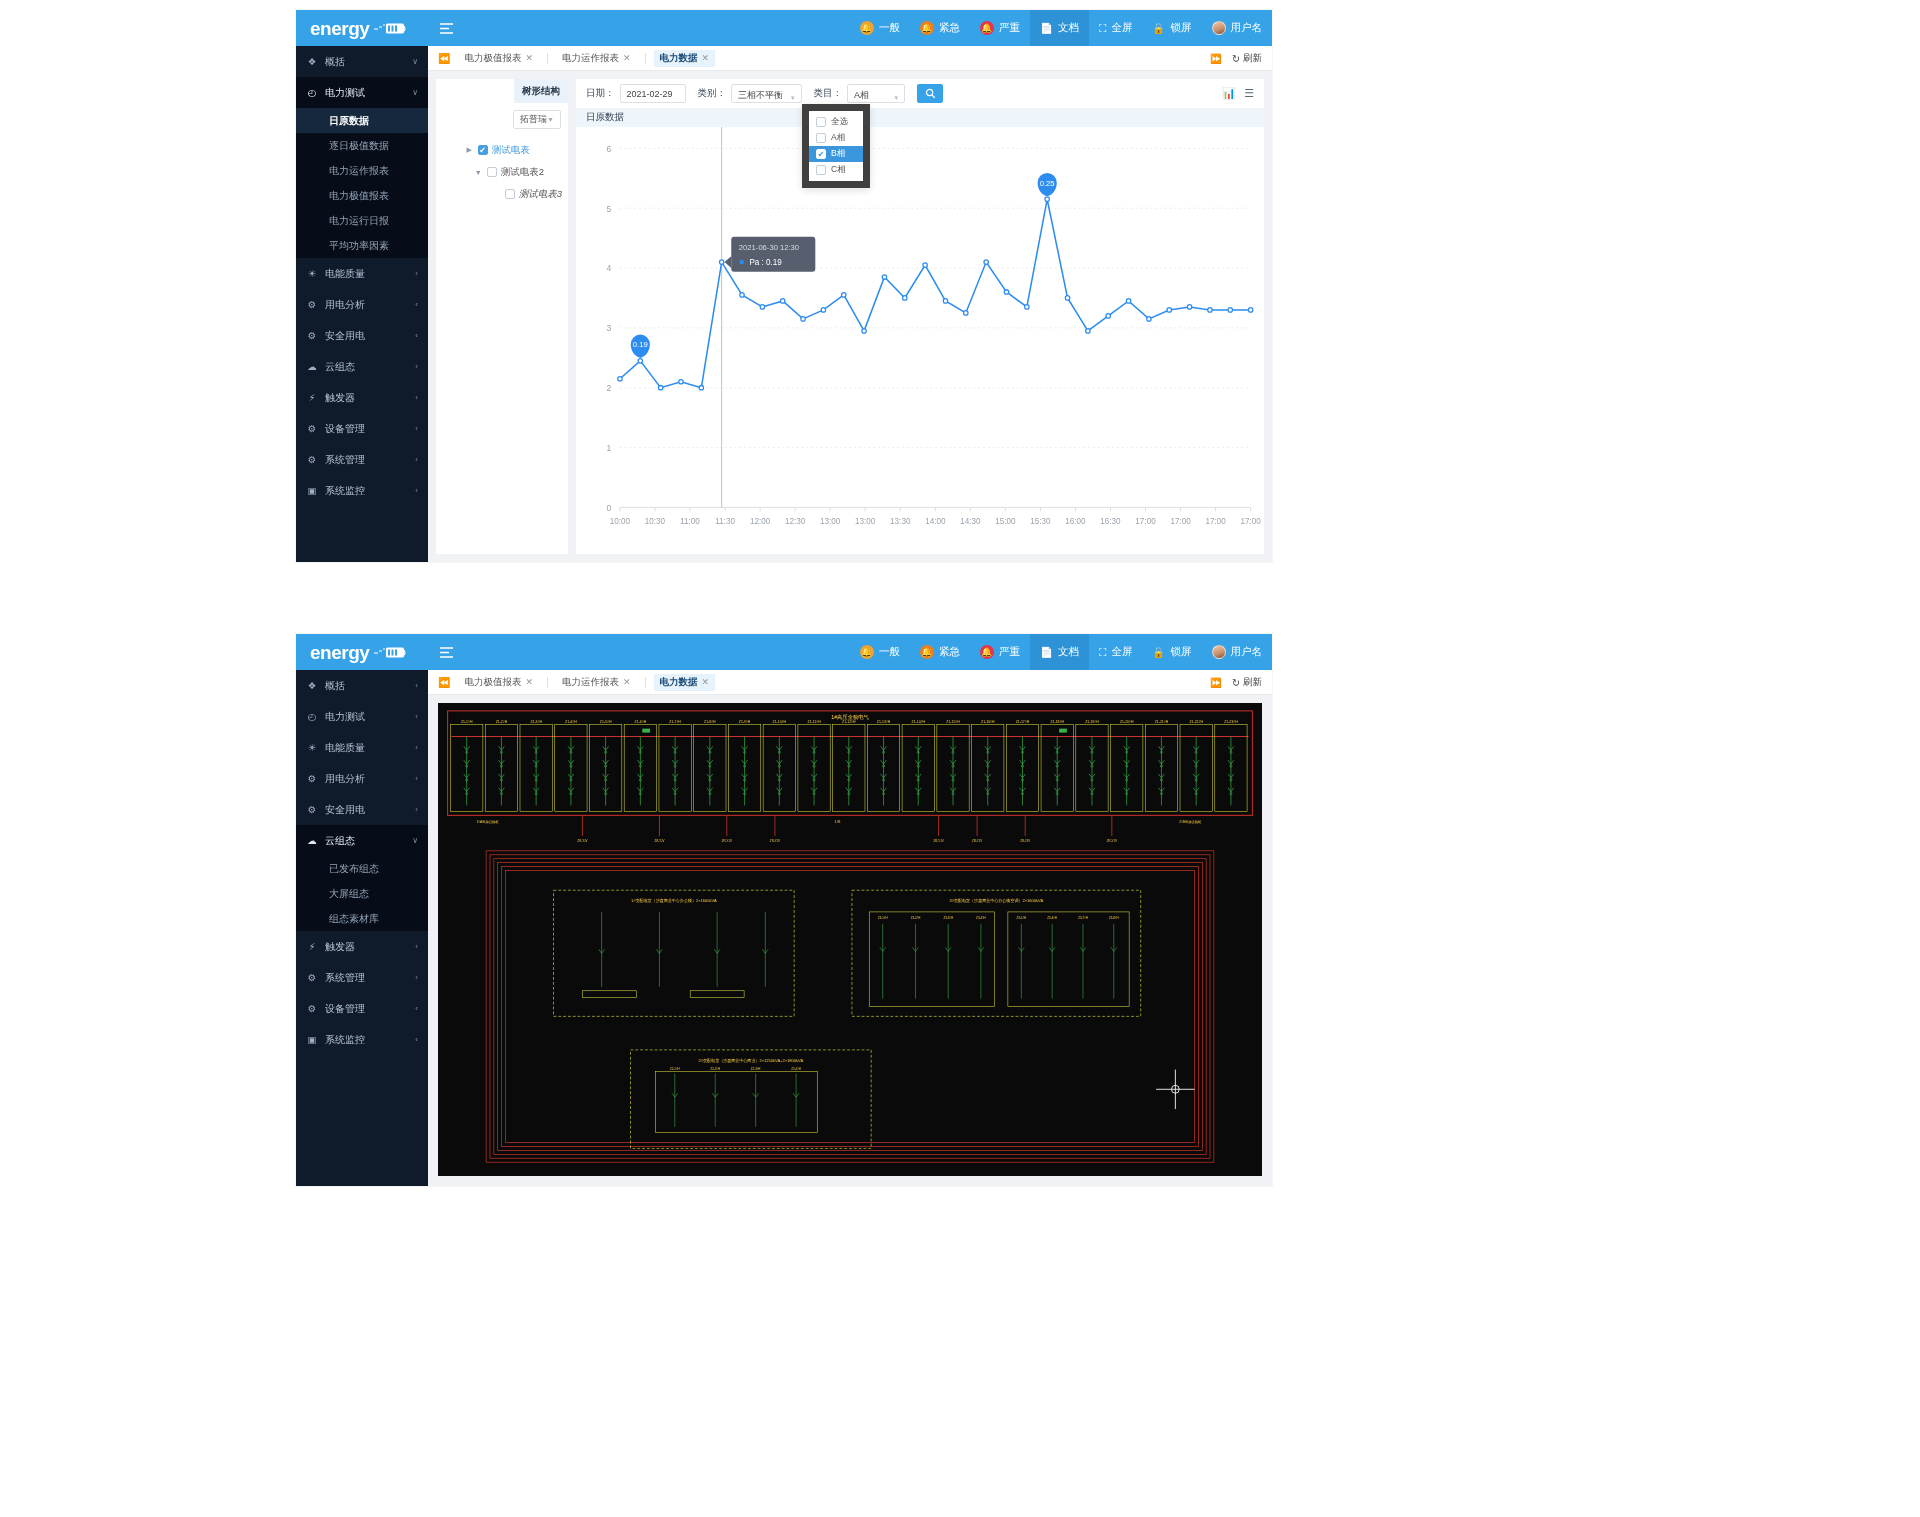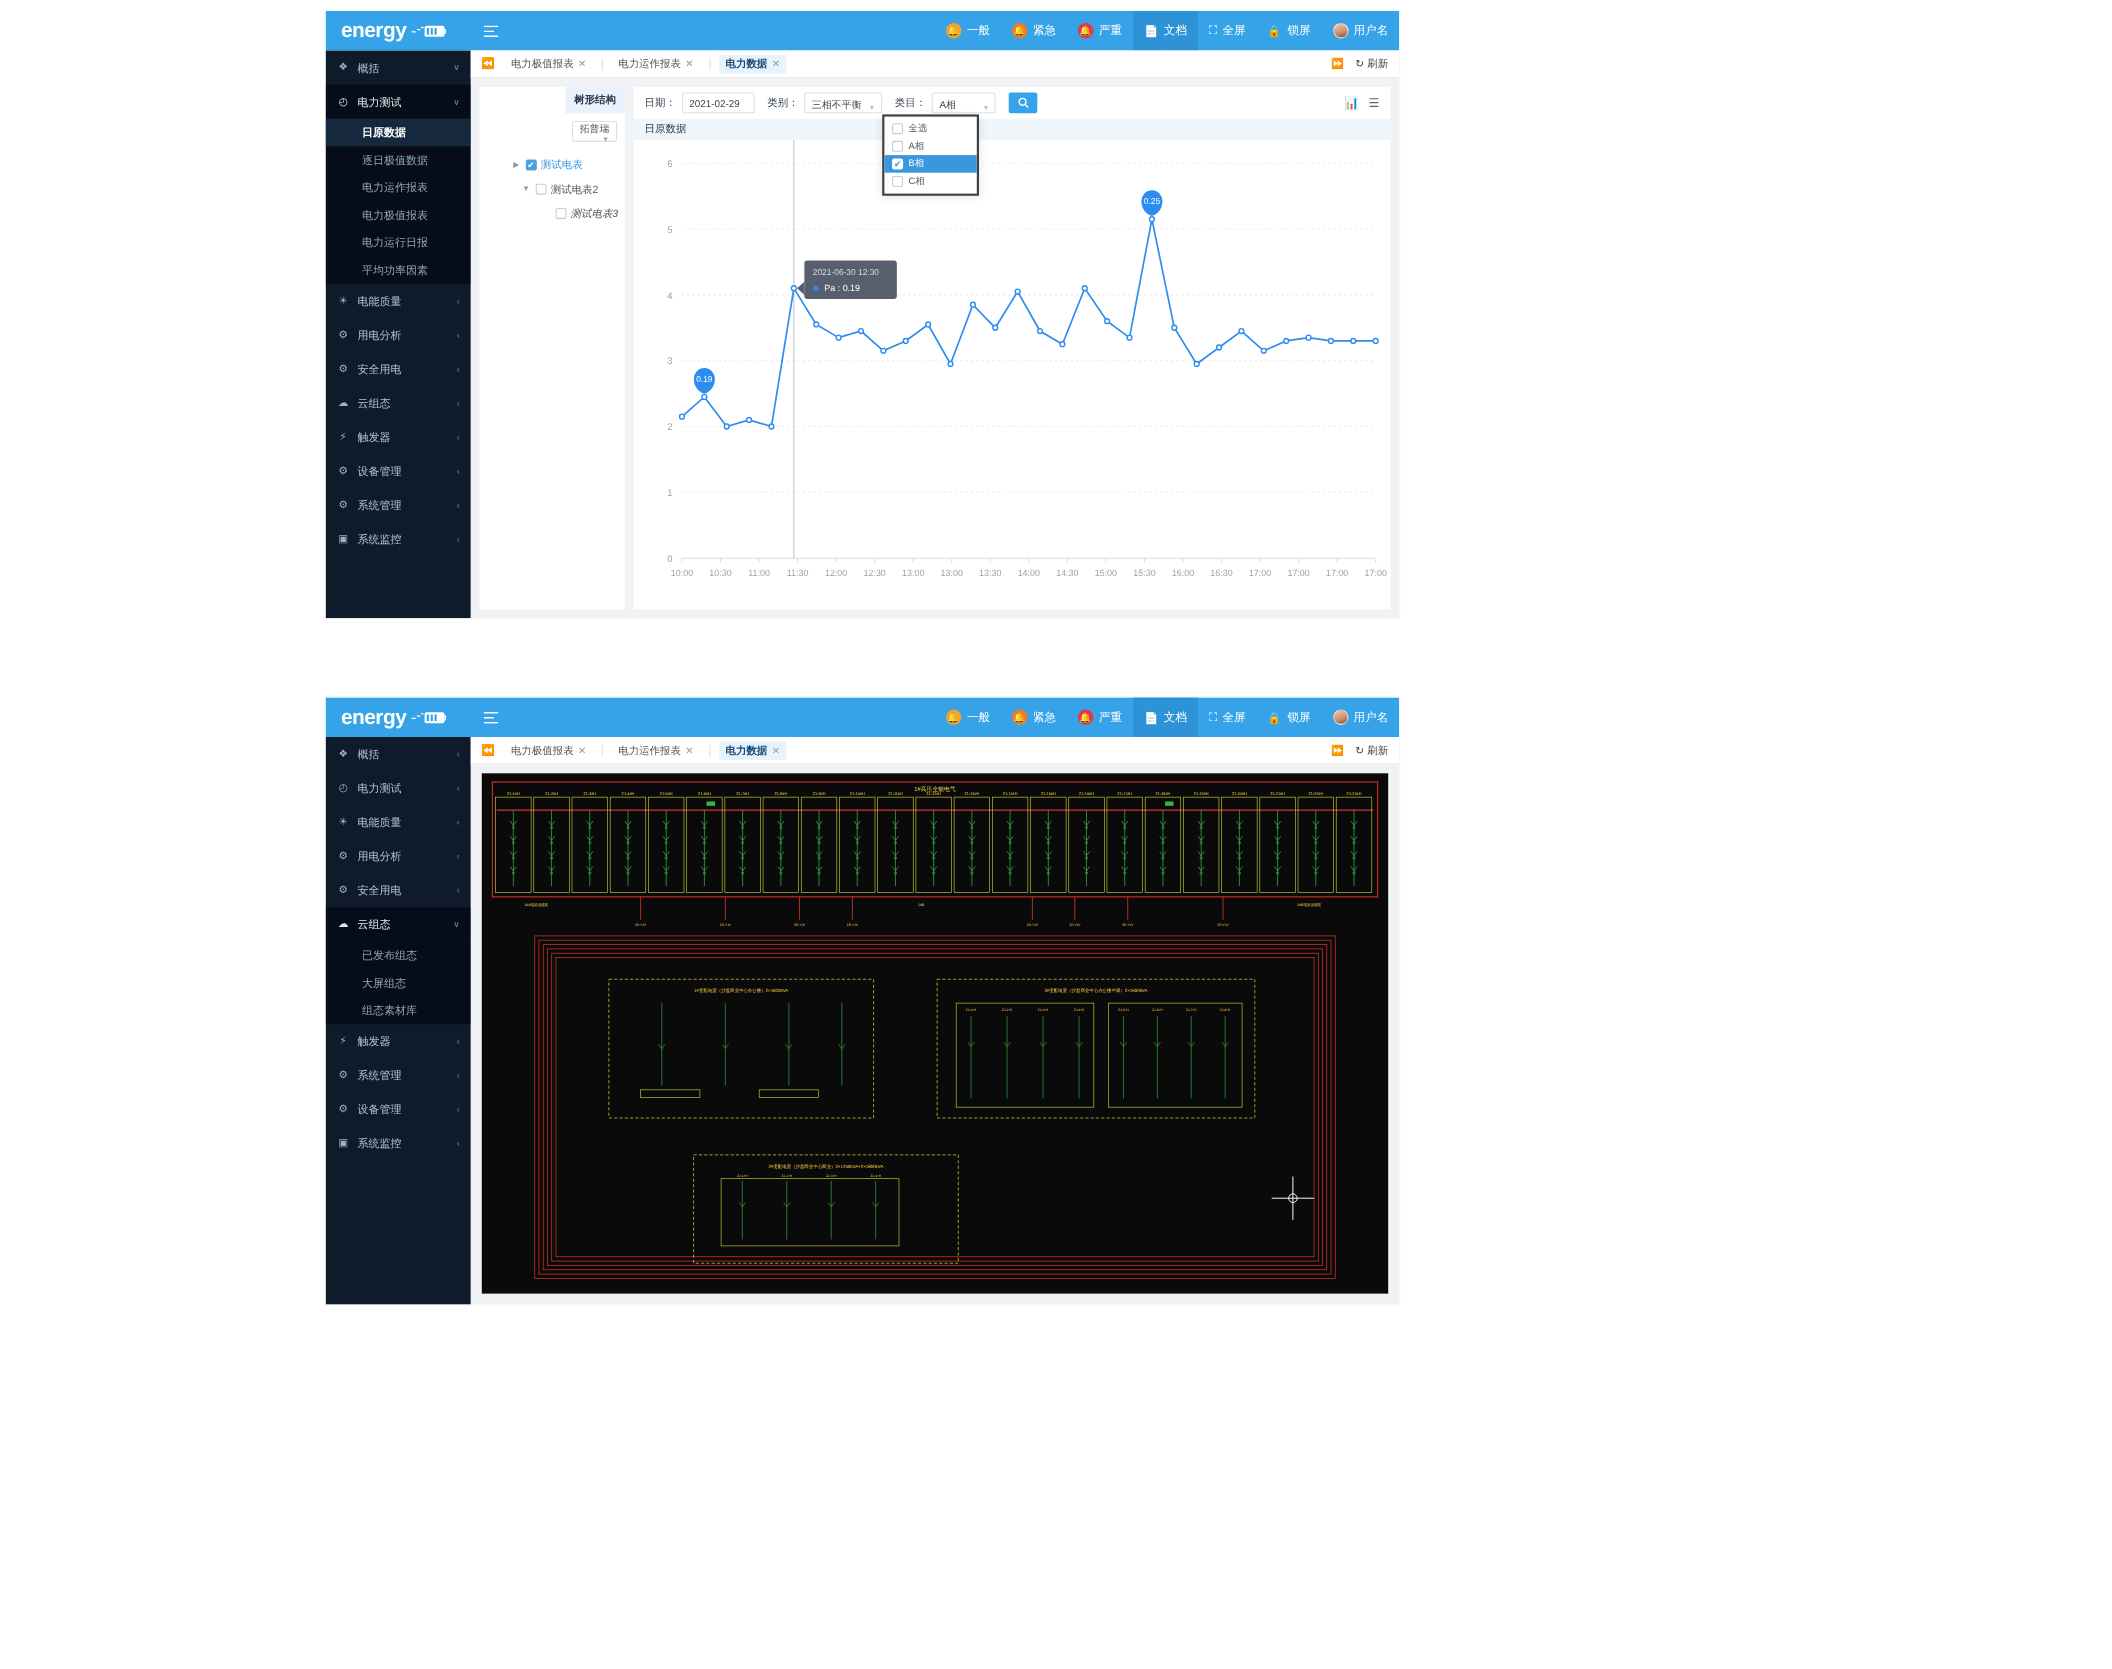--- a/index.html
+++ b/index.html
@@ -113,21 +113,20 @@
     align-items: flex-end;
   }
   .tree-head {
     height: 24px; background: #e9f2fb; display: flex; align-items: center;
     padding: 0 8px; font-size: 9.5px; color: #2a3a4c; font-weight: 700;
   }
   .tree-select {
     margin: 7px 7px 0 7px; height: 19px; border: 1px solid #dcdfe6; border-radius: 2px;
     display: flex; align-items: center; padding: 0 6px; font-size: 9px; color: #555;
     cursor: pointer;
-    flex-direction: column;
   }
   .tree-select .caret { margin-left: auto; color: #aab; font-size: 7px; }
   .tree-body { padding: 10px 6px; }
   .tree-row {
     display: flex; align-items: center; gap: 4px; height: 22px;
     font-size: 9.5px; cursor: pointer;
   }
   .tree-row .exp { width: 9px; color: #8a98a8; font-size: 7px; text-align: center; }
   .cbx {
     width: 10px; height: 10px; border: 1px solid #c3ccd8; border-radius: 2px;
@@ -161,21 +160,21 @@
   .f-select .caret { margin-left: auto; color: #b3bcc8; font-size: 7px; }
   .search-btn {
     width: 26px; height: 19px; background: #36a3e8; border-radius: 2px;
     display: flex; align-items: center; justify-content: center; cursor: pointer;
     color: #fff; font-size: 10px;
   }
   .filters-right { margin-left: auto; display: flex; align-items: center; gap: 8px; }
   .filters-right .vico { font-size: 11px; color: #5b6878; cursor: pointer; }
 
   .dropdown {
-    position: absolute; width: 88px; background: #fff; border: 2px solid #404040;
+    position: absolute; width: 68px; background: #fff; border: 7px solid #404040;
     box-shadow: 0 2px 8px rgba(0,0,0,0.12); z-index: 40; padding: 3px 0;
   }
   .dd-item {
     height: 16px; display: flex; align-items: center; gap: 5px; padding: 0 7px;
     font-size: 8.5px; color: #555; cursor: pointer;
   }
   .dd-item.active { background: #3a97de; color: #fff; }
   .dd-item.active .cbx { background: #fff; border-color: #fff; color: #3a97de; }
 
   .chart-head {

